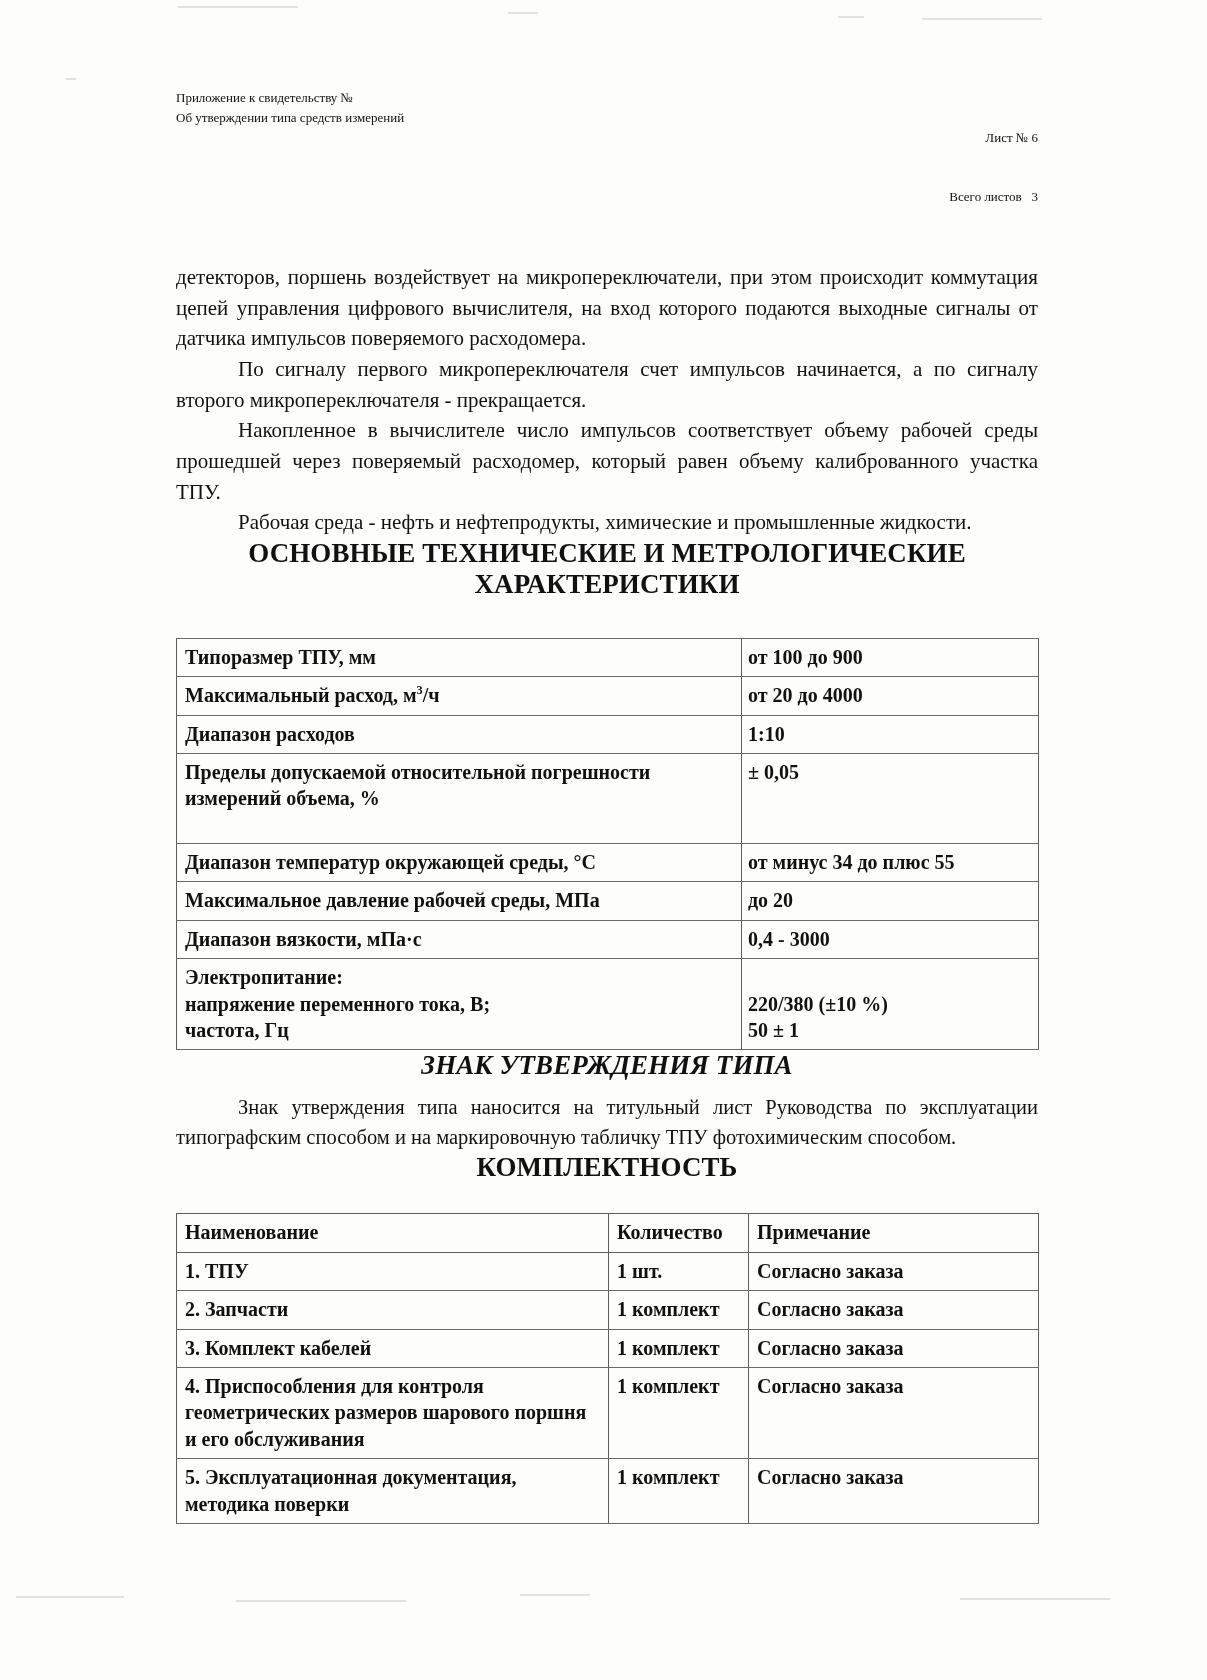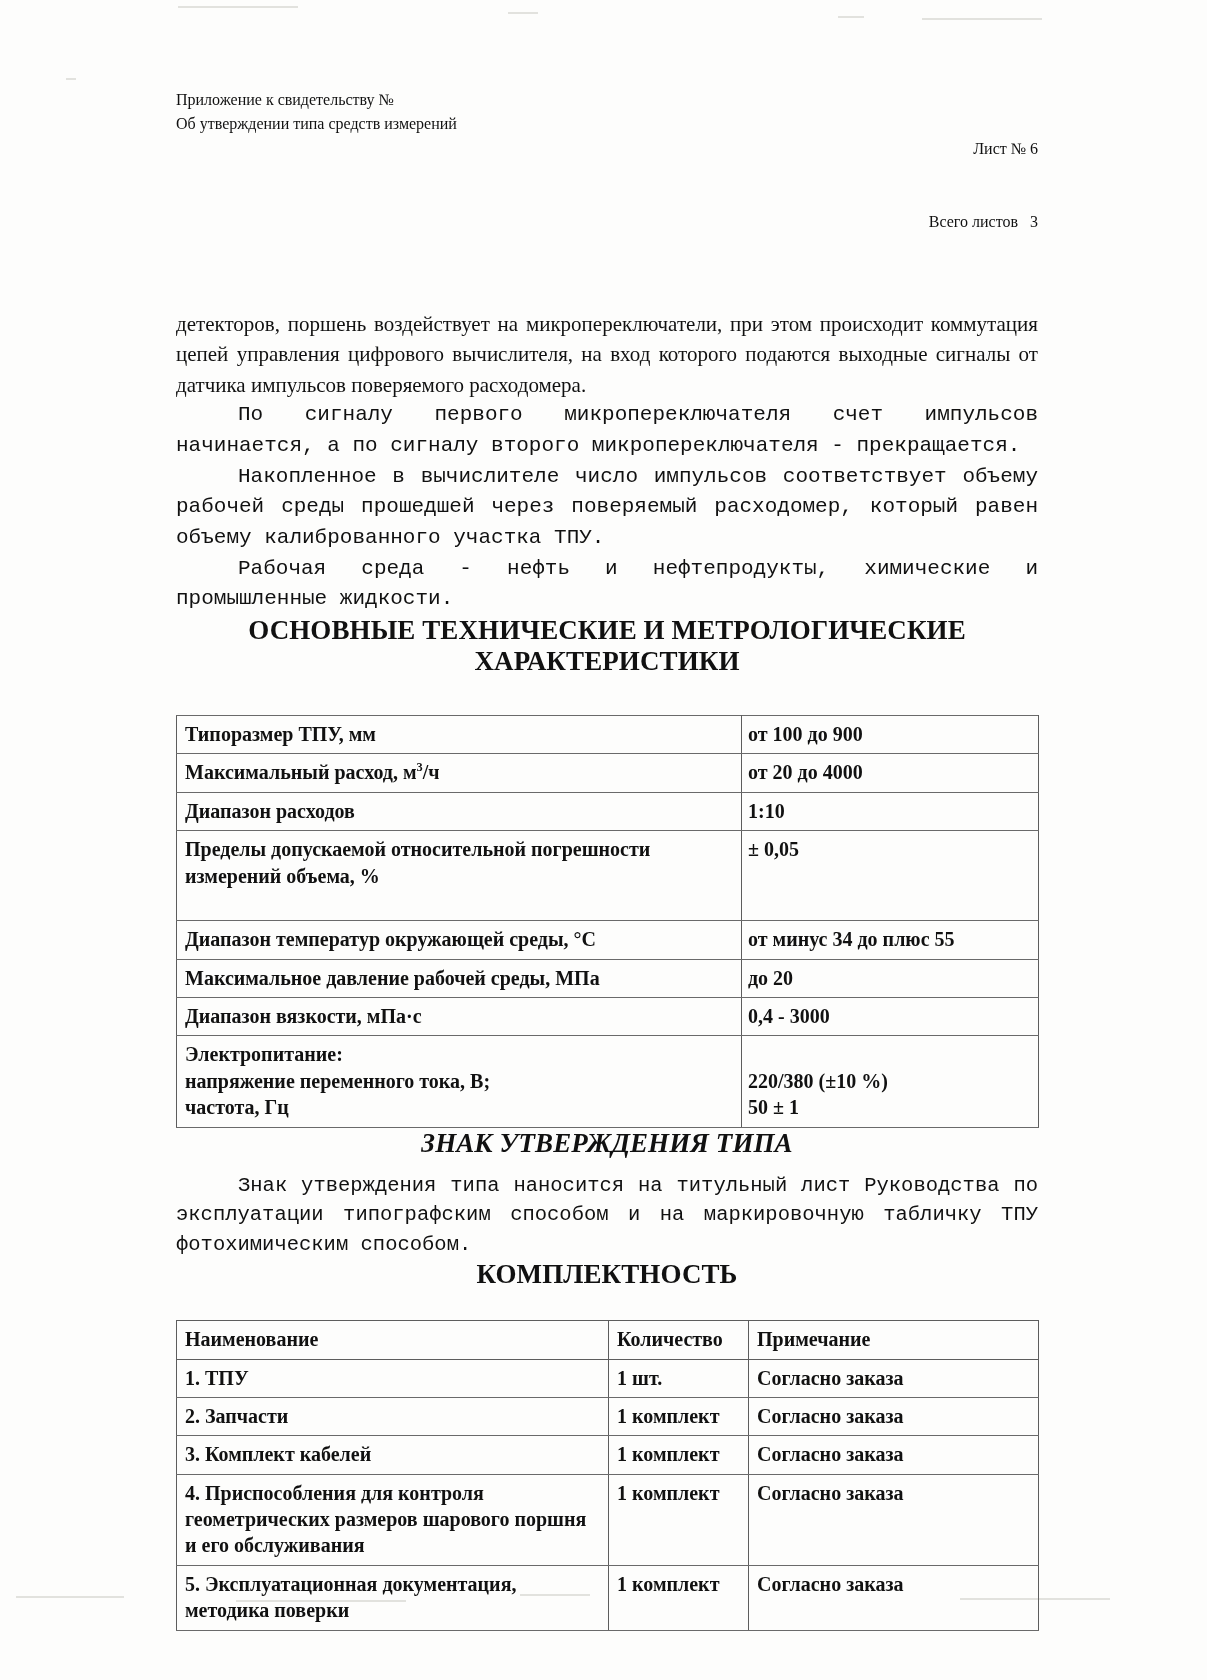--- a/index.html
+++ b/index.html
@@ -42,40 +42,40 @@
     left: 176px;
     top: 88px;
     width: 862px;
   }
 
   
   .doc-header {
     display: flex;
     justify-content: space-between;
     align-items: flex-start;
-    font-size: 16px;
+    font-size: 13px;
     line-height: 1.52;
     gap: 32px;
   }
   .doc-header .left  { text-align: left; }
   .doc-header .right { text-align: right; white-space: pre; }
 
   
   .body-block {
-    margin-top: 26px;
+    margin-top: 16px;
     font-size: 21px;
     line-height: 1.46;
   }
   p.para {
     margin: 0;
     text-align: justify;
     text-justify: inter-word;
     hyphens: none;
   }
-  p.para.indent { text-indent: 62px; font-family: Liberation Mono, monospace; }
+  p.para.indent { text-indent: 62px; }
   p.para + p.para { margin-top: 0; }
 
   
   h2.section-title {
     font-size: 27px;
     font-weight: bold;
     text-align: center;
     margin: 0;
     letter-spacing: .1px;
   }

